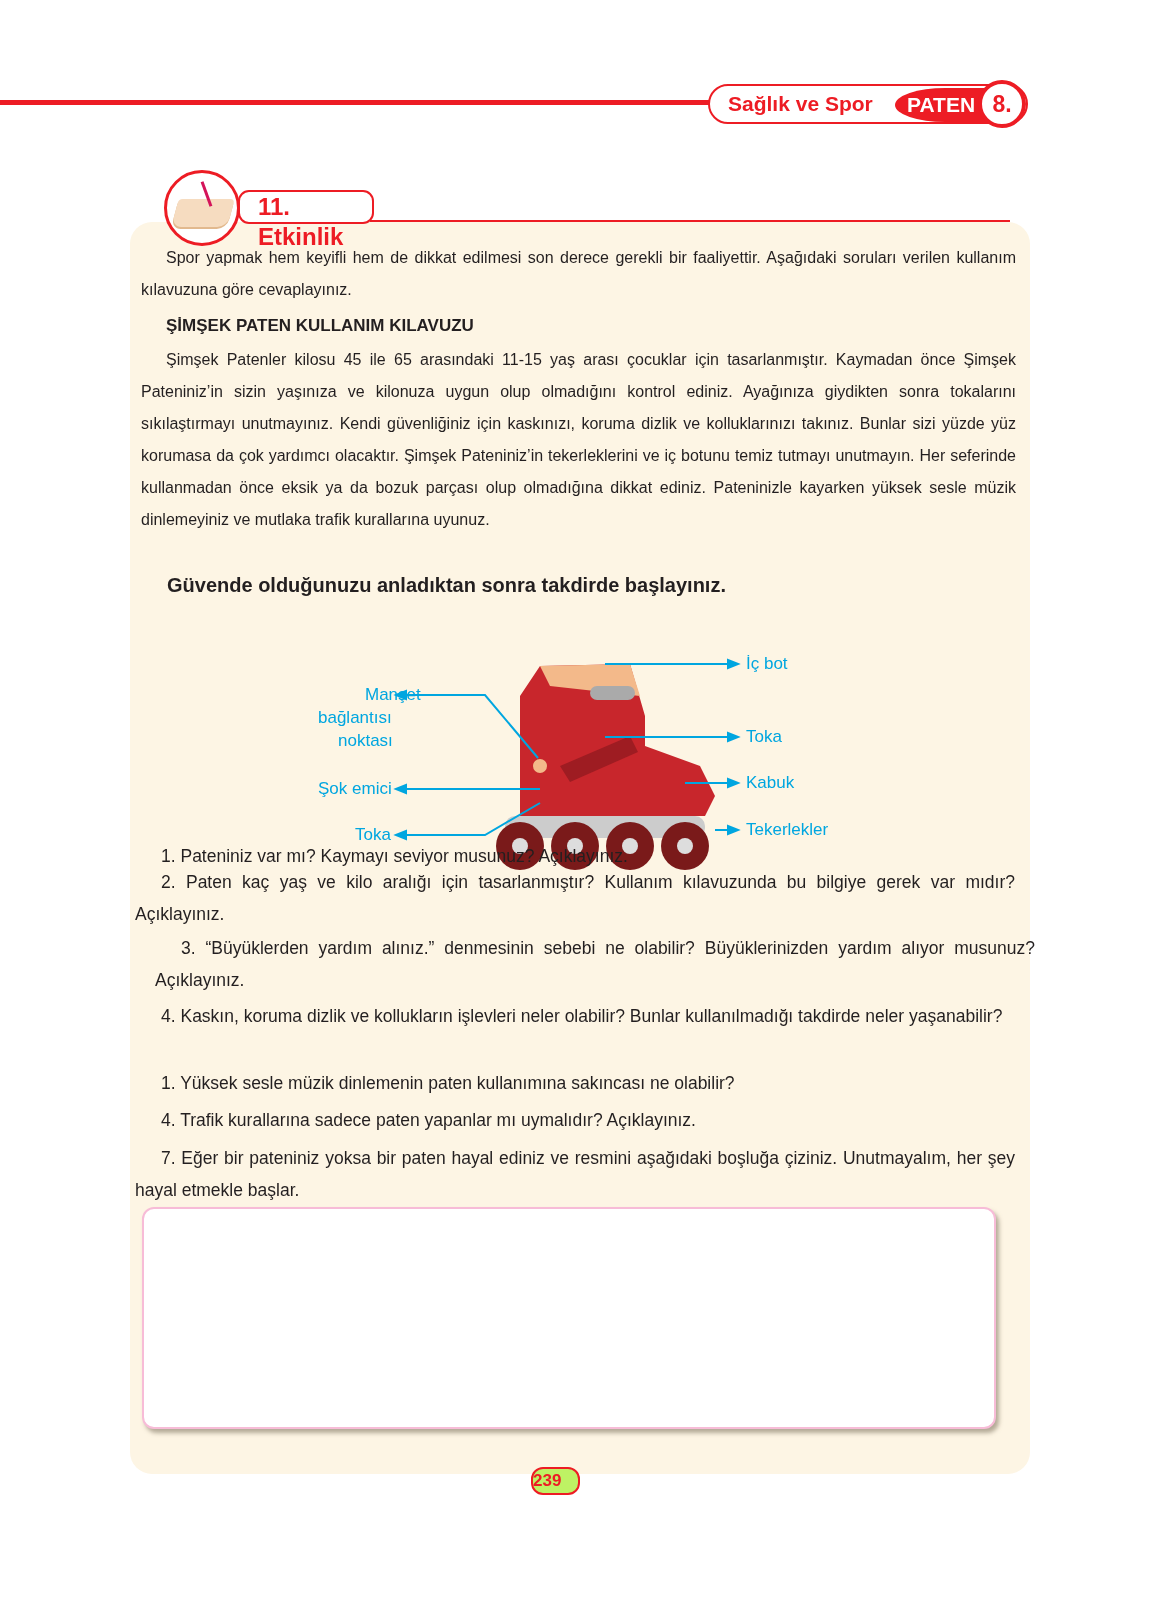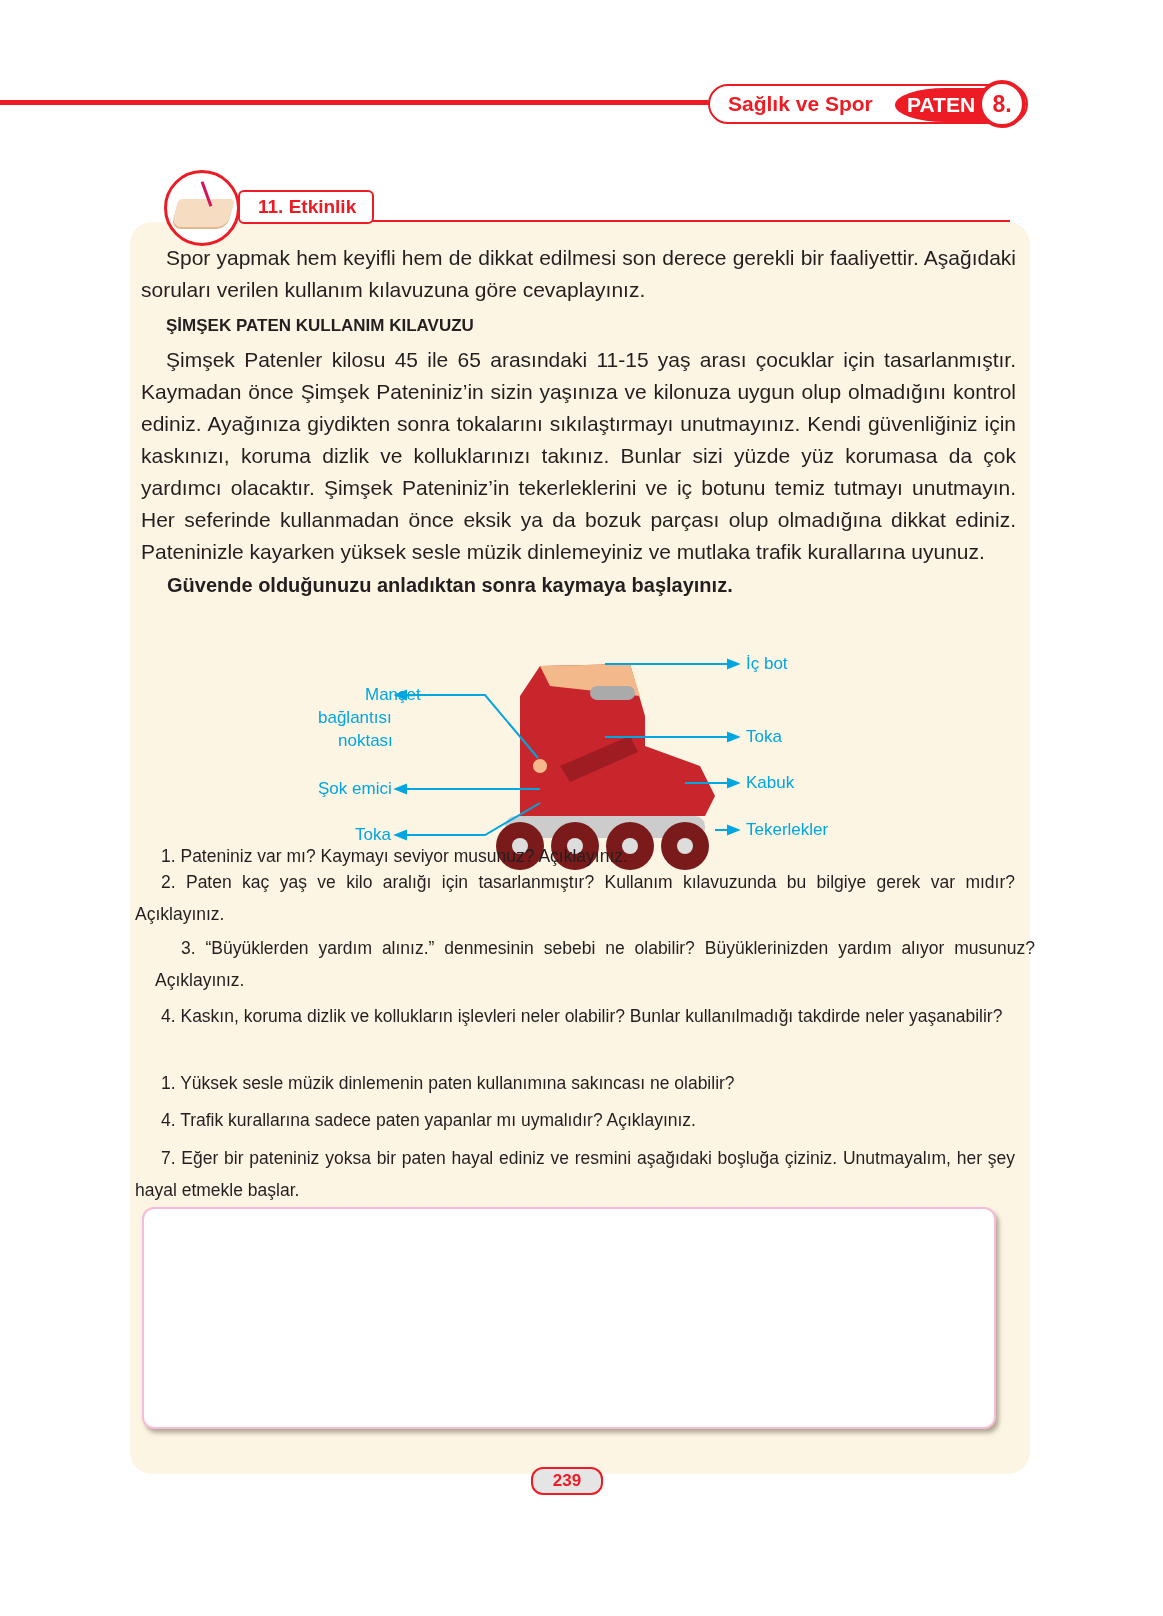--- a/index.html
+++ b/index.html
@@ -18,40 +18,40 @@
 
   .panel { position:absolute; left:130px; top:222px; width:900px; height:1252px; background:#fdf5e4;
            border-radius:22px; }
   .act-line { position:absolute; left:370px; top:220px; width:640px; height:2px; background:#ed1c24; }
   .act-circle { position:absolute; left:164px; top:170px; width:76px; height:76px; border-radius:50%;
                 border:3px solid #ed1c24; background:#fff; box-sizing:border-box; overflow:hidden; }
   .book { position:absolute; left:8px; top:26px; width:56px; height:28px; background:#f6dcc0;
           border-radius:4px 4px 10px 10px; transform:skewX(-15deg); box-shadow:0 2px 0 #e2b98e; }
   .pencil { position:absolute; left:38px; top:8px; width:3px; height:26px; background:#d4145a; transform:rotate(-20deg); }
   .act-pill { position:absolute; left:238px; top:190px; width:136px; height:34px; border:2px solid #ed1c24;
-              border-radius:6px; background:#fff; box-sizing:border-box; color:#ed1c24; font-weight:bold;
-              font-size:19px; line-height:30px; padding-left:18px; }
+              border-radius:11px; background:#fff; box-sizing:border-box; color:#ed1c24; font-weight:bold;
+              font-size:24px; line-height:30px; padding-left:18px; }
 
-  .para { position:absolute; left:141px; width:875px; font-size:21px; line-height:32px; text-align:justify; }
+  .para { position:absolute; left:141px; width:875px; font-size:16px; line-height:32px; text-align:justify; }
   .para .ind { display:inline-block; width:25px; }
   .heading { position:absolute; left:166px; font-weight:bold; font-size:17px; }
   .safe { position:absolute; left:167px; top:574px; font-weight:bold; font-size:20px; }
 
   .figure { position:absolute; left:300px; top:600px; width:560px; height:230px;margin-top:48px; }
   .lbl { position:absolute; color:#00a6e0; font-size:17px; line-height:22px; }
   .skate { position:absolute; left:180px; top:8px; width:240px; height:218px; }
 
   .q { position:absolute; left:135px; width:880px; font-size:17.5px; line-height:32px; text-align:justify; }
 
   .drawbox { position:absolute; left:142px; top:1207px; width:850px; height:218px; background:#fff;
              border:2px solid #f7bcd7; border-radius:12px; box-shadow:3px 4px 4px rgba(120,110,90,0.55); }
 
-  .pagenum { position:absolute; left:531px; top:1467px; width:72px; height:28px; border:2px solid #ed1c24;
+  .pagenum { position:absolute; left:531px; top:1467px; width:49px; height:28px; border:2px solid #ed1c24;
              border-radius:12px; box-sizing:border-box; color:#ed1c24; font-weight:bold; font-size:17px;
-             text-align:center; line-height:24px; background:#e5e5e5; }
+             text-align:left; line-height:24px; background:#bef264; }
 </style>
 </head>
 <body>
 
 <div class="top-line"></div>
 <div class="theme-pill"></div>
 <div class="theme-title">Sağlık ve Spor</div>
 <div class="tema-badge">PATEN</div>
 <div class="tema-num">8.</div>
 
@@ -59,21 +59,21 @@
 <div class="act-line"></div>
 <div class="act-circle">
   <div class="book"></div>
   <div class="pencil"></div>
 </div>
 <div class="act-pill">11. Etkinlik</div>
 
 <div class="para" style="top:242px;"><span class="ind"></span><span>Spor yapmak hem keyifli hem de dikkat edilmesi son derece gerekli bir faaliyettir. Aşağıdaki soruları verilen kullanım kılavuzuna göre cevaplayınız.</span></div>
 <div class="heading" style="top:316px;">ŞİMŞEK PATEN KULLANIM KILAVUZU</div>
 <div class="para" style="top:344px;"><span class="ind"></span><span>Şimşek Patenler kilosu 45 ile 65 arasındaki 11-15 yaş arası çocuklar için tasarlanmıştır. Kaymadan önce Şimşek Pateniniz’in sizin yaşınıza ve kilonuza uygun olup olmadığını kontrol ediniz. Ayağınıza giydikten sonra tokalarını sıkılaştırmayı unutmayınız. Kendi güvenliğiniz için kaskınızı, koruma dizlik ve kolluklarınızı takınız. Bunlar sizi yüzde yüz korumasa da çok yardımcı olacaktır. Şimşek Pateniniz’in tekerleklerini ve iç botunu temiz tutmayı unutmayın. Her seferinde kullanmadan önce eksik ya da bozuk parçası olup olmadığına dikkat ediniz. Pateninizle kayarken yüksek sesle müzik dinlemeyiniz ve mutlaka trafik kurallarına uyunuz.</span></div>
-<div class="safe">Güvende olduğunuzu anladıktan sonra kaymaya başlayınız.</div>
+<div class="safe">Güvende olduğunuzu anladıktan sonra takdirde başlayınız.</div>
 
 <div class="figure">
   <svg class="skate" viewBox="0 0 240 218">
     <path d="M40 40 L60 10 L150 8 L165 60 L165 90 L220 110 L235 140 L225 160 L40 160 Z" fill="#c8262c"></path>
     <path d="M60 10 L150 8 L160 40 L70 30 Z" fill="#f3b98a"></path>
     <rect x="110" y="30" width="45" height="14" rx="7" fill="#aaa"></rect>
     <path d="M80 110 L150 80 L158 96 L90 126 Z" fill="#9e1c22"></path>
     <circle cx="60" cy="110" r="7" fill="#f3b98a"></circle>
     <rect x="25" y="160" width="200" height="22" rx="10" fill="#ccc"></rect>
     <circle cx="40" cy="190" r="24" fill="#7a1a1a"></circle>

